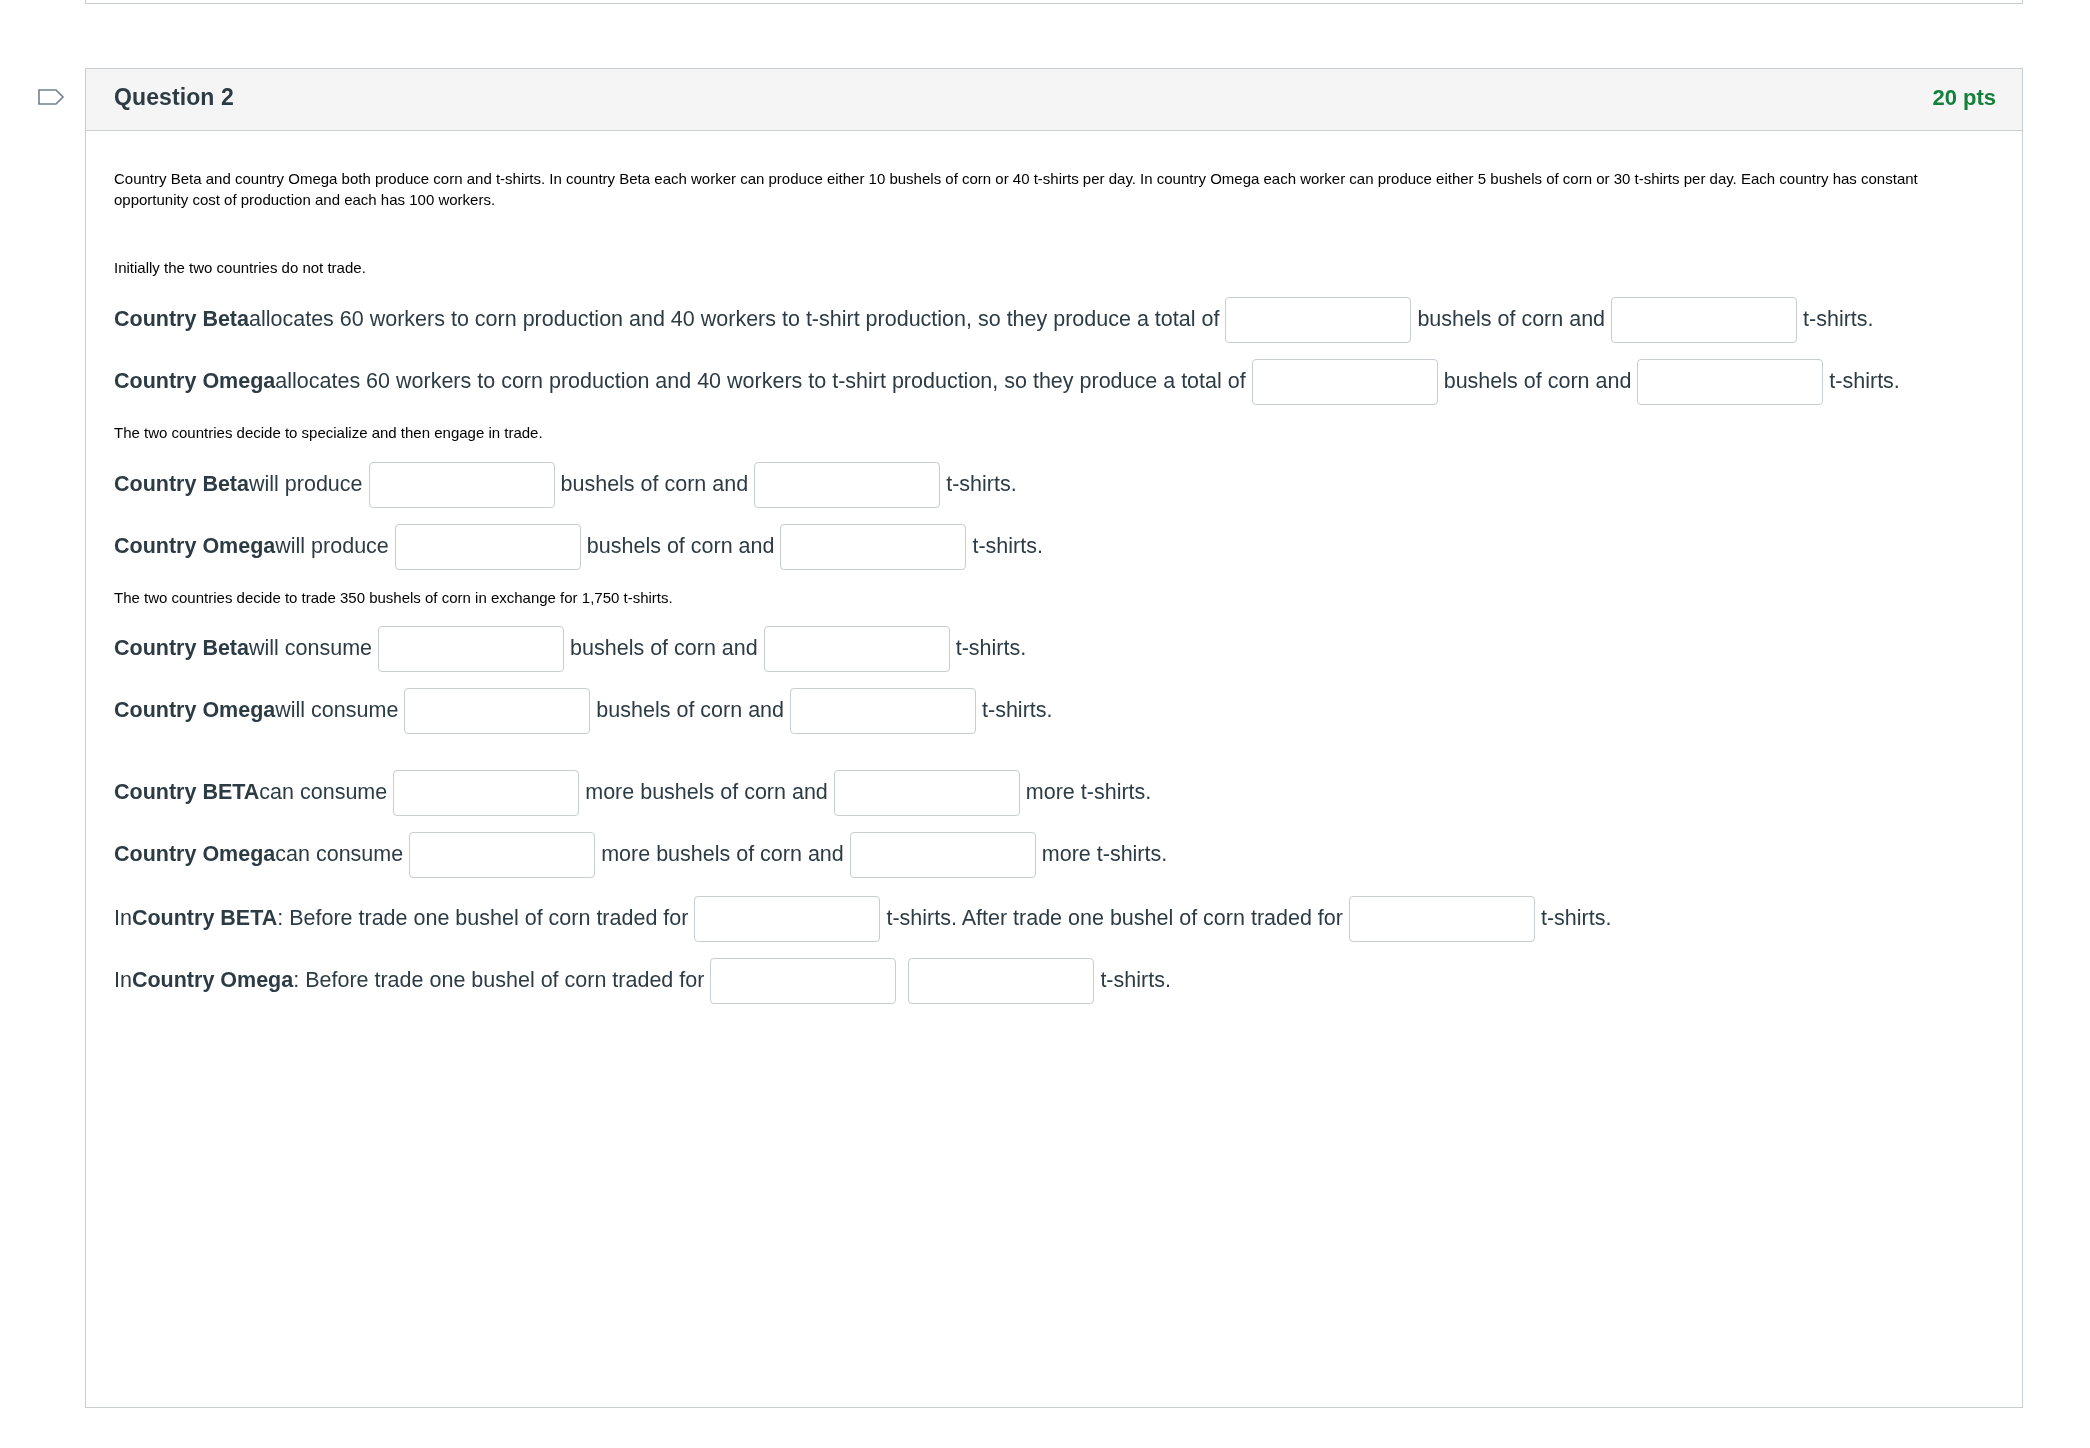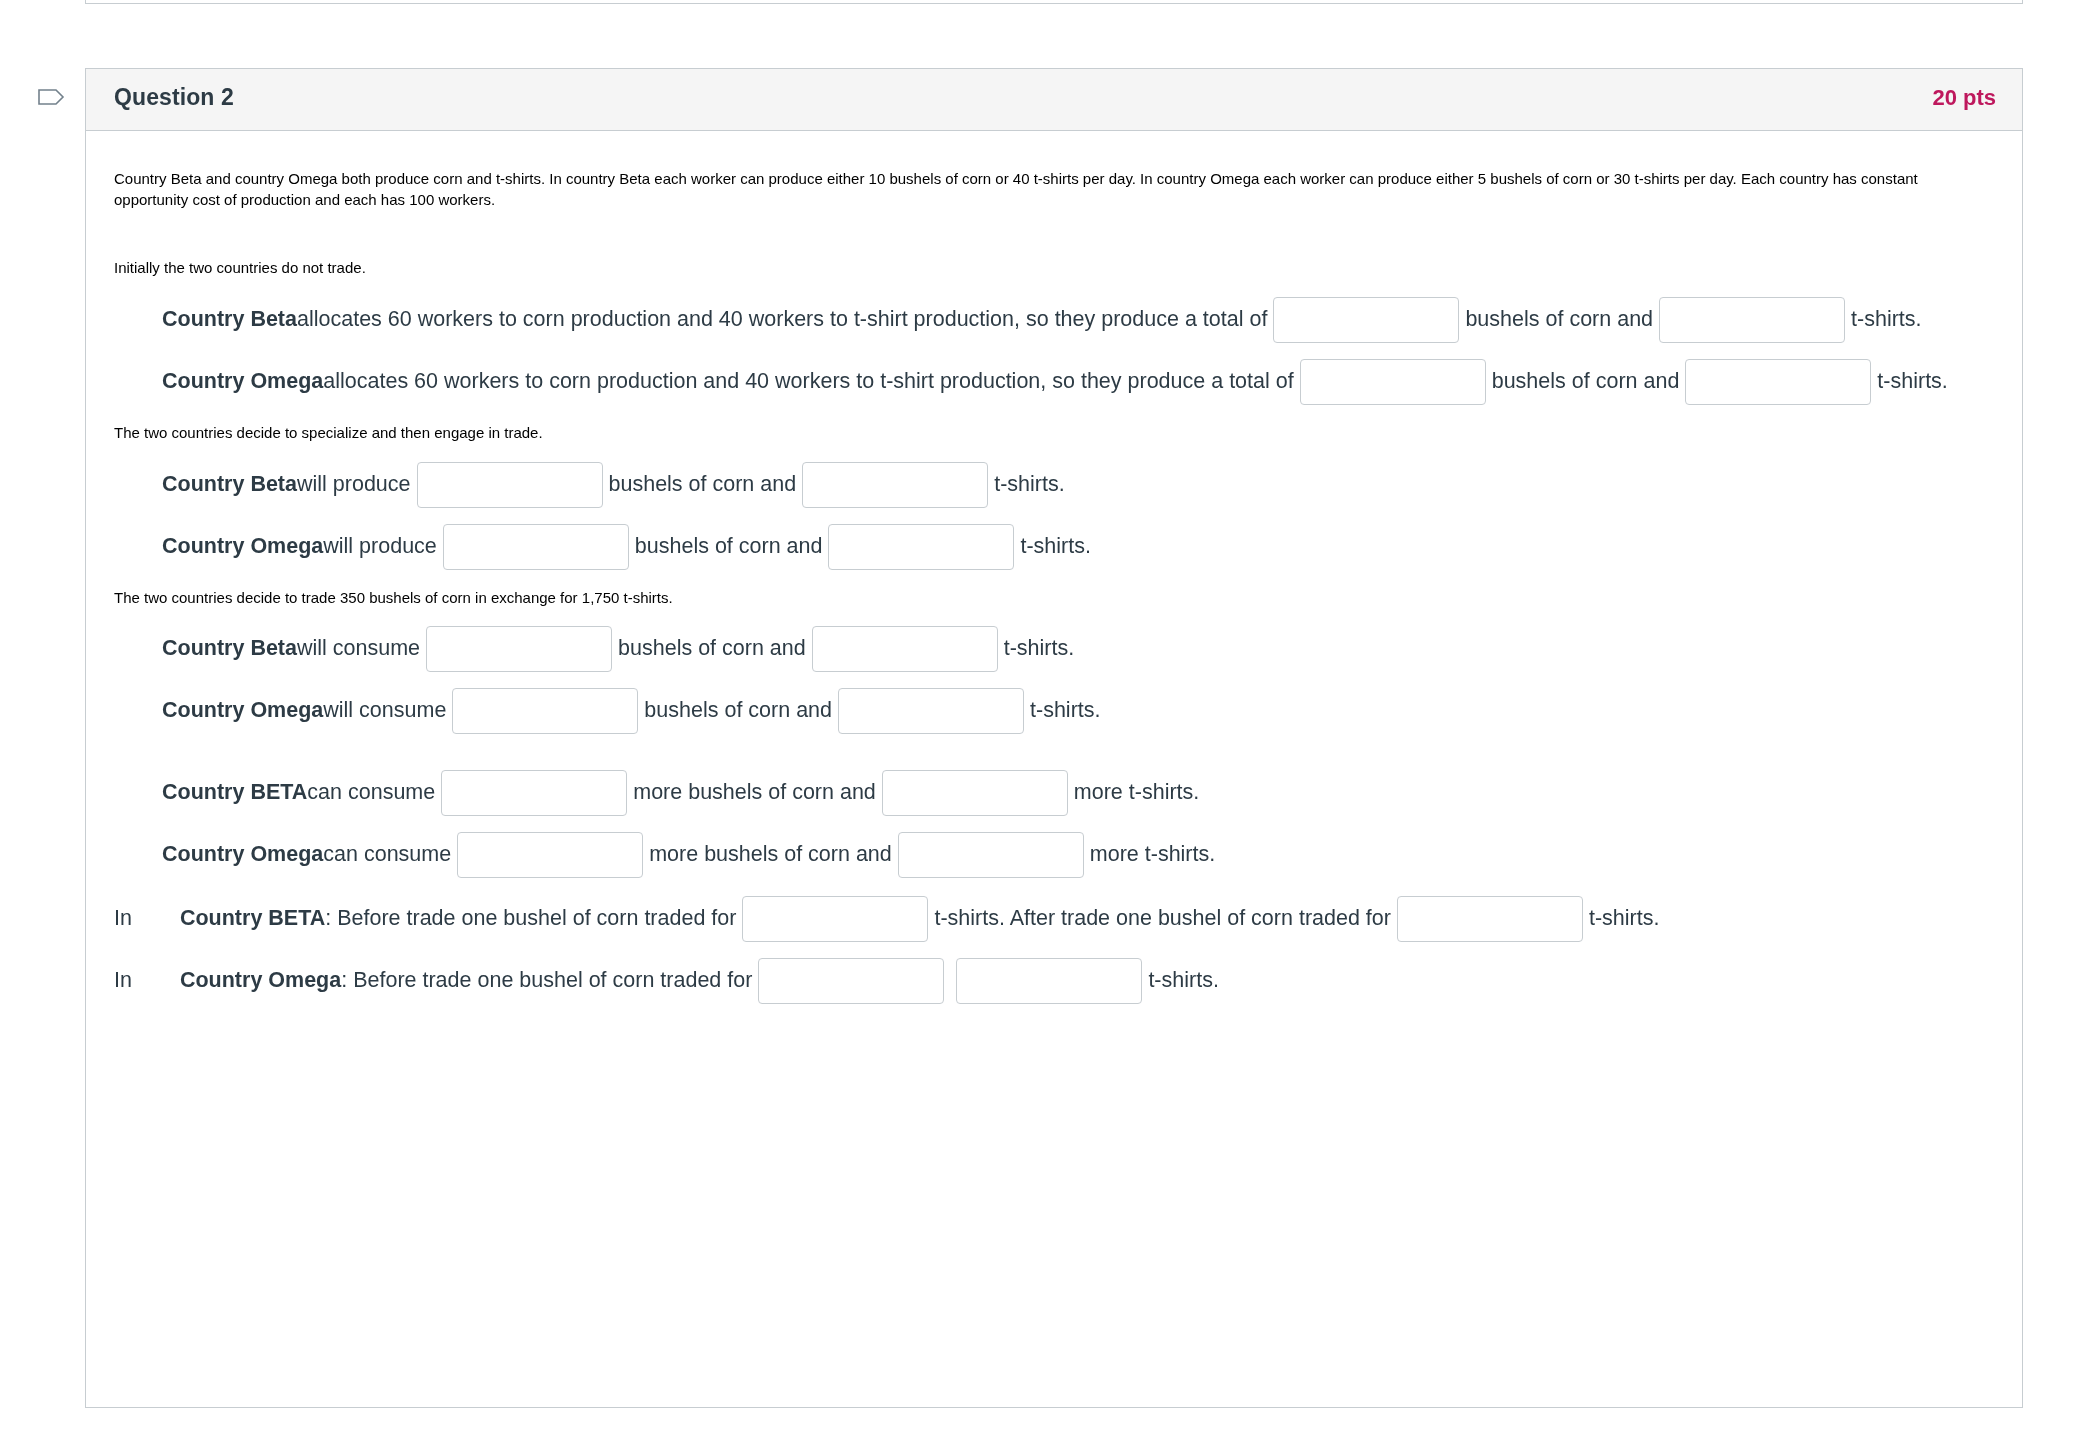--- a/index.html
+++ b/index.html
@@ -61,36 +61,36 @@
   }
   .question-title {
     font-size: 23px;
     font-weight: bold;
     color: #2d3b45;
     letter-spacing: 0.1px;
   }
   .question-points {
     font-size: 22px;
     font-weight: bold;
-    color: #be185d;
+    color: #15803d;
   }
 
   .question-body {
     padding: 38px 30px 40px 28px;
   }
 
   p.para {
     margin: 0 0 0 0;
     line-height: 1.38;
     font-size: 15px;
     color: #000000;
   }
   .spacer-24 { height: 24px; }
 
-  .bold { font-weight: bold; margin-left: 48px; }
+  .bold { font-weight: bold; }
 
   
   .fill-row {
     display: flex;
     align-items: center;
     flex-wrap: nowrap;
     white-space: nowrap;
     font-size: 21.5px;
     line-height: 1.3;
   }

